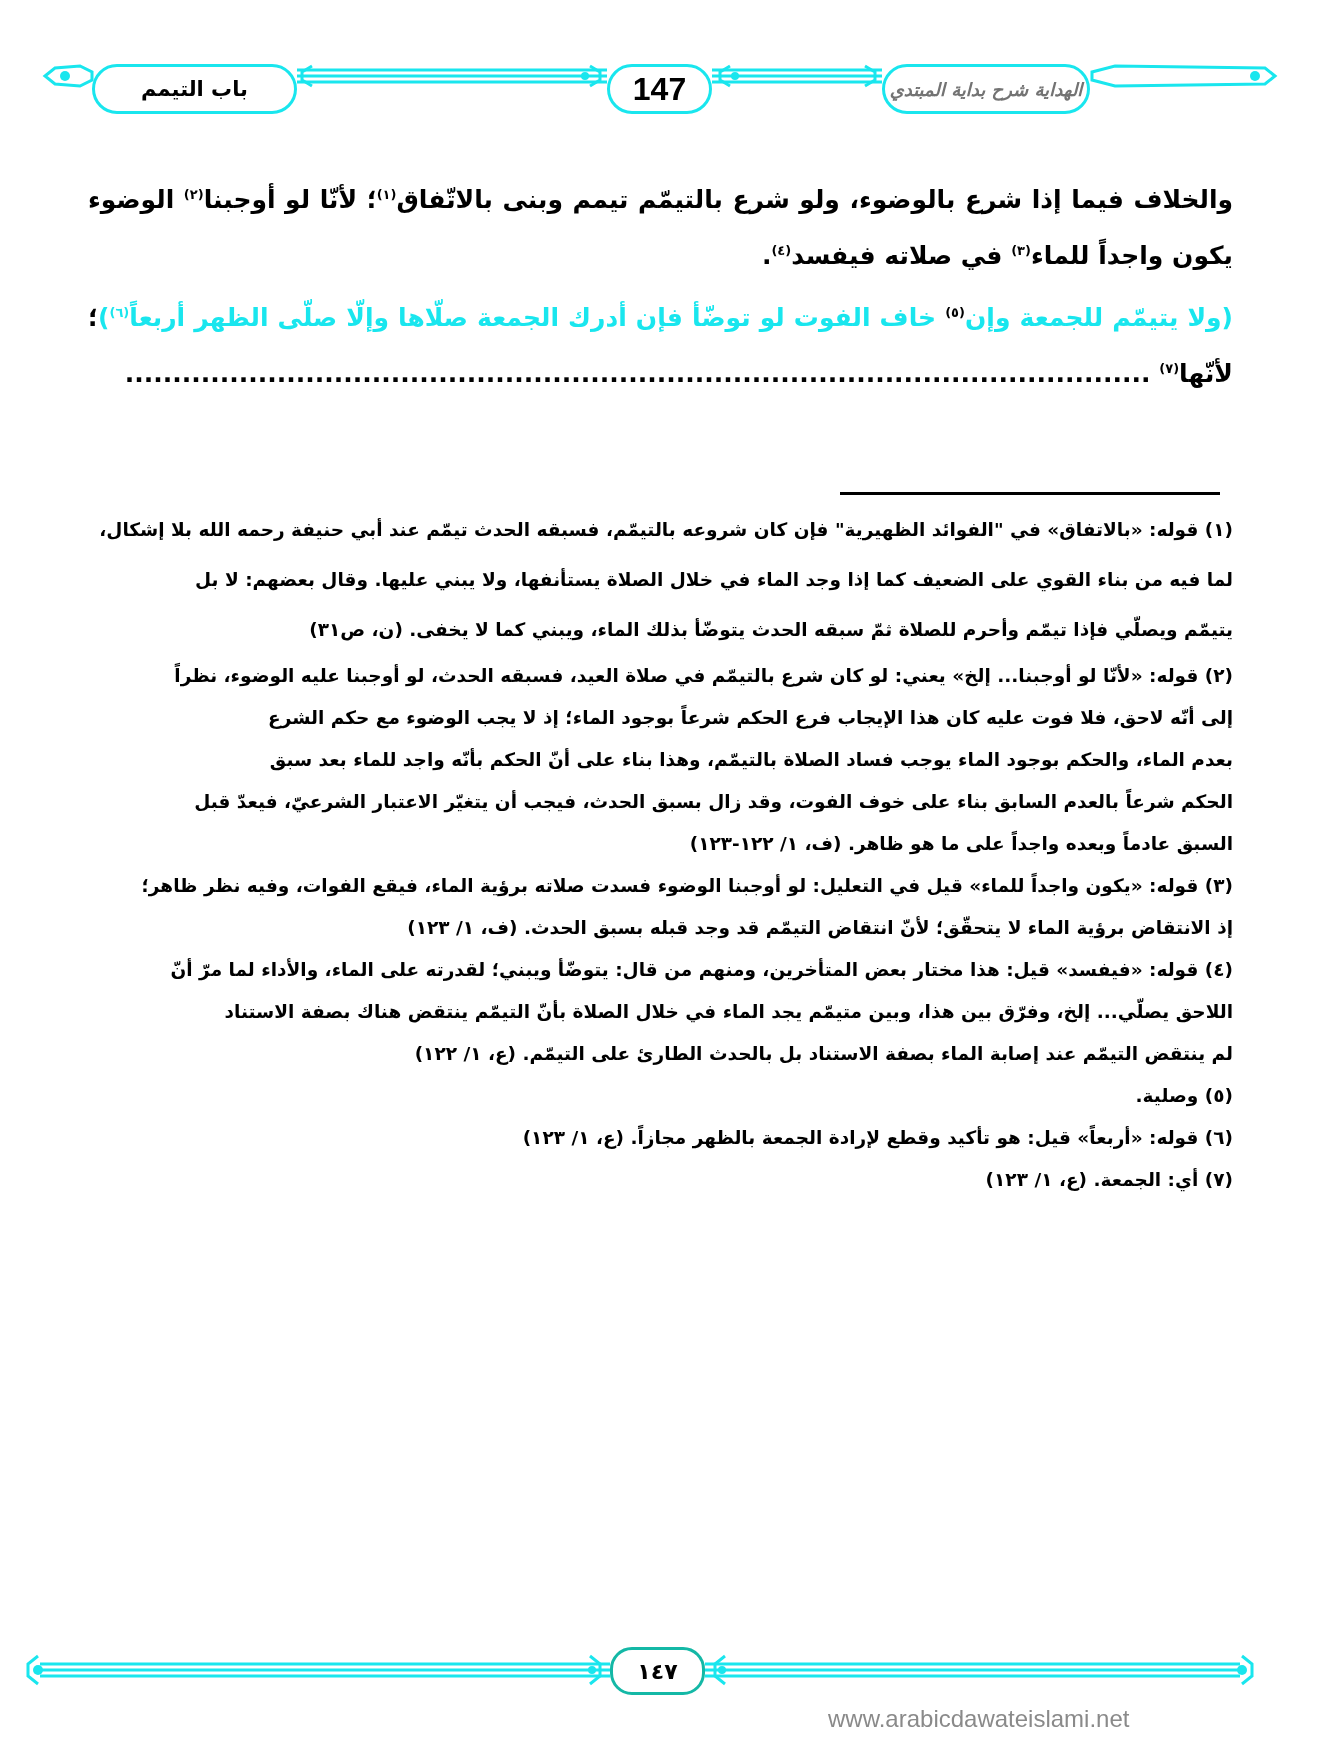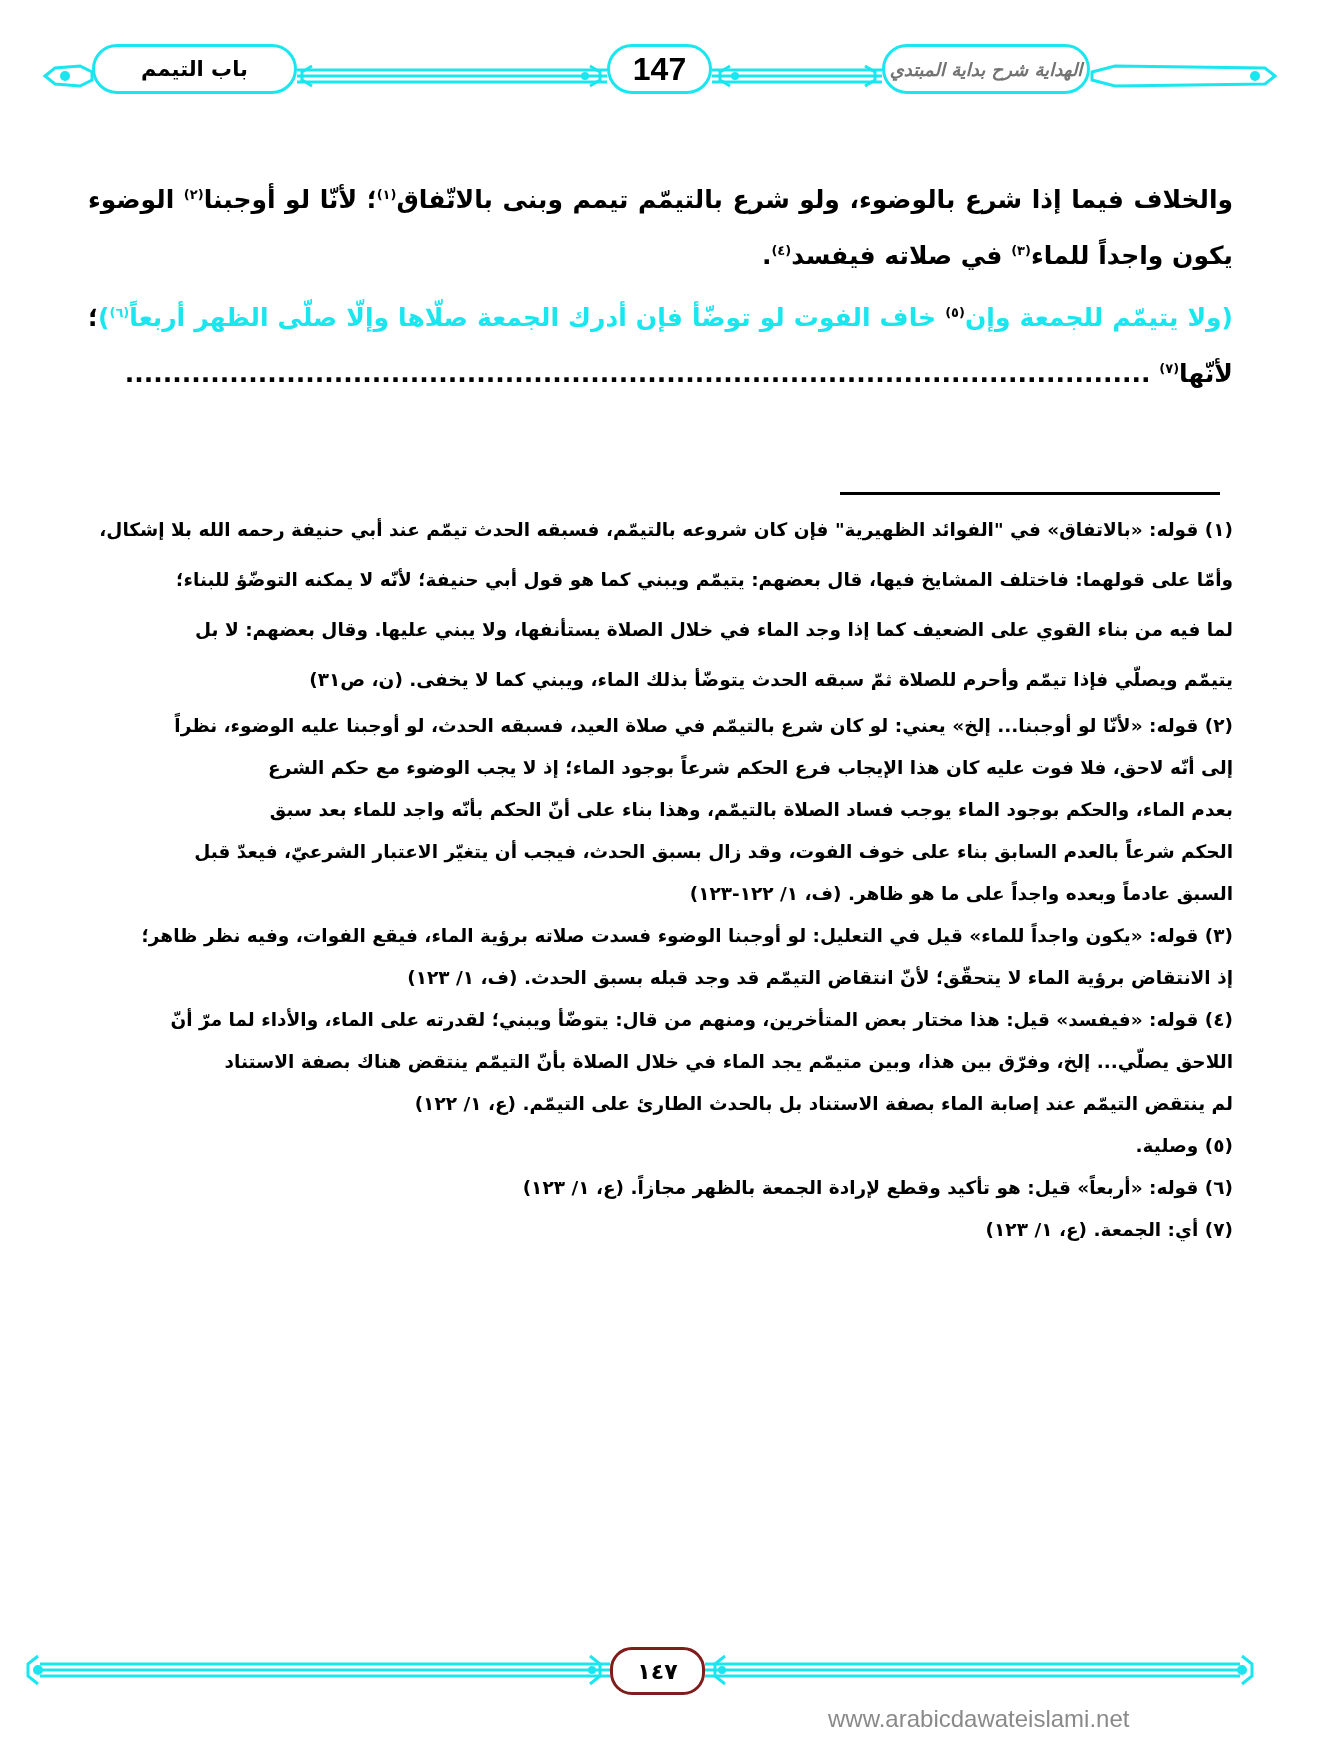--- a/index.html
+++ b/index.html
@@ -2,21 +2,21 @@
 <html><head>
   <meta charset="utf-8">
   <style>
     html, body { margin: 0; padding: 0; background: #ffffff; }
     body { width: 1320px; height: 1751px; position: relative; overflow: hidden;
            font-family: "DejaVu Sans", sans-serif; color: #000; }
 
     
     .header { position: absolute; left: 0; top: 0; width: 1320px; height: 110px; }
     .hdr-svg { position: absolute; left: 0; top: 0; }
-    .hdr-pill { position: absolute; top: 44px; height: 50px; border: 3px solid #19e6ee;
+    .hdr-pill { position: absolute; top: 64px; height: 50px; border: 3px solid #19e6ee;
                 border-radius: 26px; background: #fff; display: flex; align-items: center;
                 justify-content: center; box-sizing: border-box; }
     .hdr-chapter { left: 92px; width: 205px; }
     .hdr-page { left: 607px; width: 105px; text-align: right; }
     .hdr-book { left: 882px; width: 208px; }
     .hdr-chapter span { font-family: "DejaVu Sans", sans-serif; font-weight: bold; font-size: 21px; direction: rtl; }
     .hdr-page span { font-family: "Liberation Sans", sans-serif; font-weight: bold; font-size: 32px; }
     .hdr-book span { font-family: "DejaVu Serif", serif; font-weight: bold; font-size: 18px; color: #737373; direction: rtl; font-style: italic; }
 
     
@@ -32,21 +32,21 @@
     
     .notes { position: absolute; left: 88px; top: 505px; width: 1145px; direction: rtl; }
     .note { margin: 0; font-family: "DejaVu Sans", sans-serif; font-weight: bold; font-size: 18.5px;
             line-height: 42px; text-align: justify; text-align-last: right; }
     .note.spaced { line-height: 50px; }
     .note .lead { font-weight: bold; }
 
     
     .footer-svg { position: absolute; left: 0; top: 1640px; }
     .footer-pill { position: absolute; left: 610px; top: 1647px; width: 95px; height: 48px;
-                   border: 3px solid #7f1d1d; border-radius: 22px; background: #fff; box-sizing: border-box;
+                   border: 3px solid #14b8a6; border-radius: 22px; background: #fff; box-sizing: border-box;
                    display: flex; align-items: center; justify-content: center; }
     .footer-pill span { font-family: "DejaVu Sans", sans-serif; font-weight: bold; font-size: 22px; }
     .website { position: absolute; left: 828px; top: 1705px; font-family: "Liberation Sans", sans-serif;
                font-size: 24px; color: #8a8a8a; }
   </style>
 </head>
 <body>
 
 <div class="header">
   <svg class="hdr-svg" width="1320" height="110">
@@ -95,21 +95,20 @@
   <p class="cyan-block">
     <span class="cyan">(ولا يتيمّم للجمعة وإن</span><sup class="fn">(٥)</sup><span class="cyan"> خاف الفوت لو توضّأ فإن أدرك الجمعة صلّاها وإلّا صلّى الظهر أربعاً</span><sup class="fn cyan">(٦)</sup><span class="cyan">)</span><span>؛ لأنّها</span><sup class="fn">(٧)</sup><span class="dots"> ............................................................................................................</span>
   </p>
 </div>
 
 <div class="sep"></div>
 
 <div class="notes">
   <div>
     <p class="note spaced"><span class="lead">(١)</span> <span>قوله: «بالاتفاق» في "الفوائد الظهيرية" فإن كان شروعه بالتيمّم، فسبقه الحدث تيمّم عند أبي حنيفة رحمه الله بلا إشكال،</span></p>
-    <p class="note spaced cont">وأمّا على قولهما: فاختلف المشايخ فيها، قال بعضهم: يتيمّم ويبني كما هو قول أبي حنيفة؛ لأنّه لا يمكنه التوضّؤ للبناء؛</p>
     <p class="note spaced cont">لما فيه من بناء القوي على الضعيف كما إذا وجد الماء في خلال الصلاة يستأنفها، ولا يبني عليها. وقال بعضهم: لا بل</p>
     <p class="note spaced cont">يتيمّم ويصلّي فإذا تيمّم وأحرم للصلاة ثمّ سبقه الحدث يتوضّأ بذلك الماء، ويبني كما لا يخفى. (ن، ص٣١)</p>
   </div>
   <div>
     <p class="note"><span class="lead">(٢)</span> <span>قوله: «لأنّا لو أوجبنا... إلخ» يعني: لو كان شرع بالتيمّم في صلاة العيد، فسبقه الحدث، لو أوجبنا عليه الوضوء، نظراً</span></p>
     <p class="note">إلى أنّه لاحق، فلا فوت عليه كان هذا الإيجاب فرع الحكم شرعاً بوجود الماء؛ إذ لا يجب الوضوء مع حكم الشرع</p>
     <p class="note">بعدم الماء، والحكم بوجود الماء يوجب فساد الصلاة بالتيمّم، وهذا بناء على أنّ الحكم بأنّه واجد للماء بعد سبق</p>
     <p class="note">الحكم شرعاً بالعدم السابق بناء على خوف الفوت، وقد زال بسبق الحدث، فيجب أن يتغيّر الاعتبار الشرعيّ، فيعدّ قبل</p>
     <p class="note">السبق عادماً وبعده واجداً على ما هو ظاهر. (ف، ١/ ١٢٢-١٢٣)</p>
   </div>

